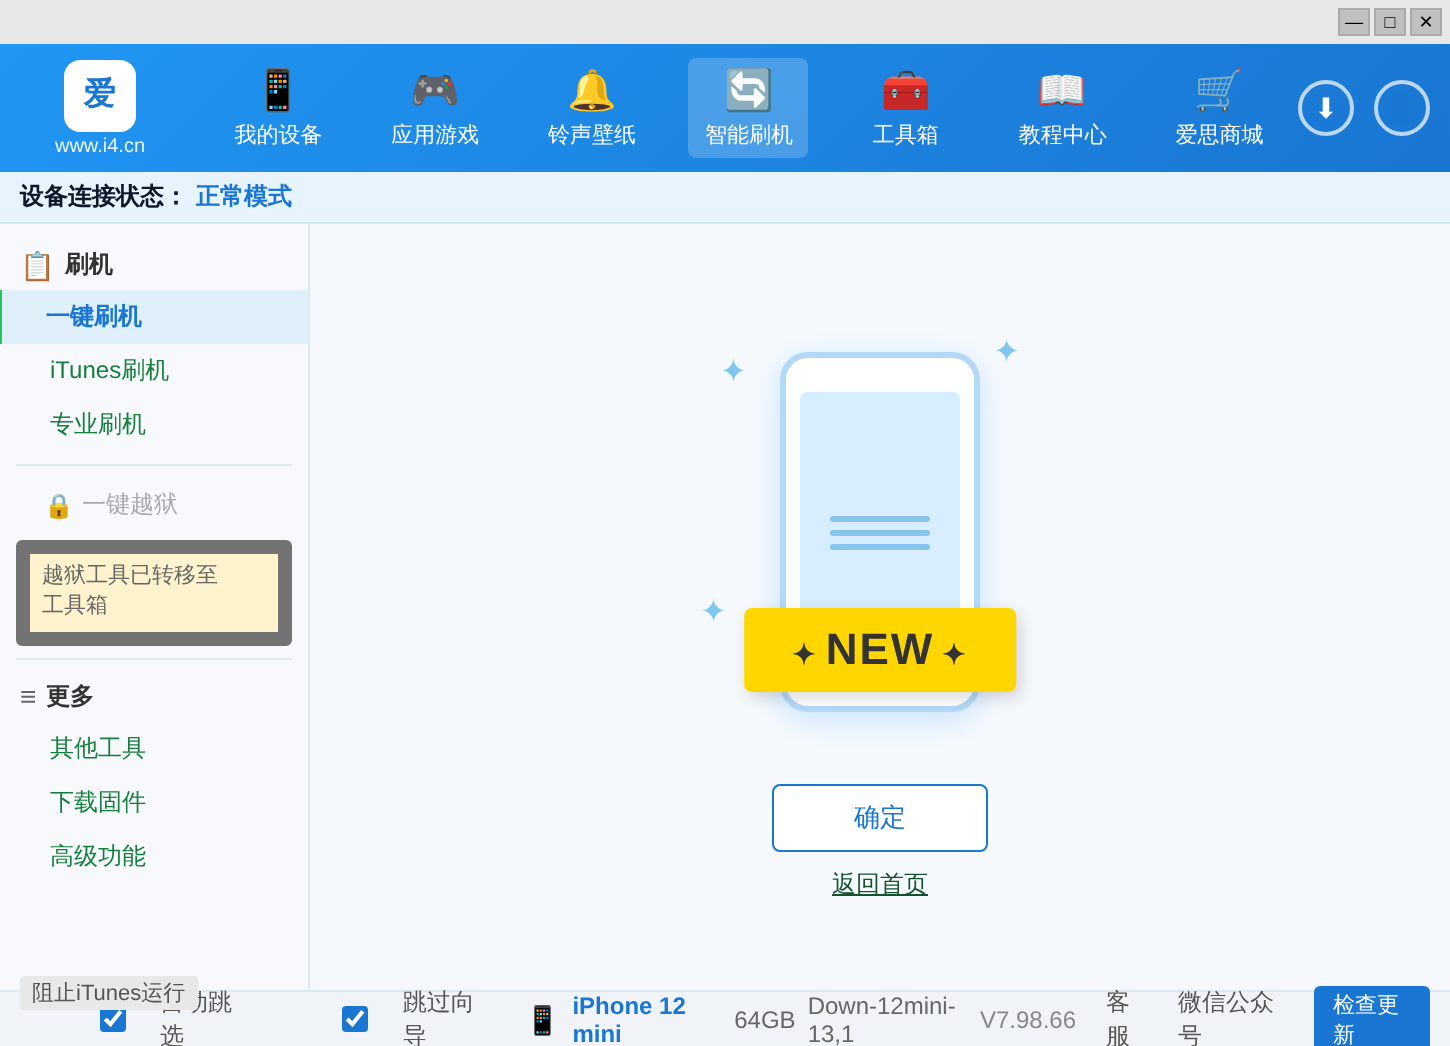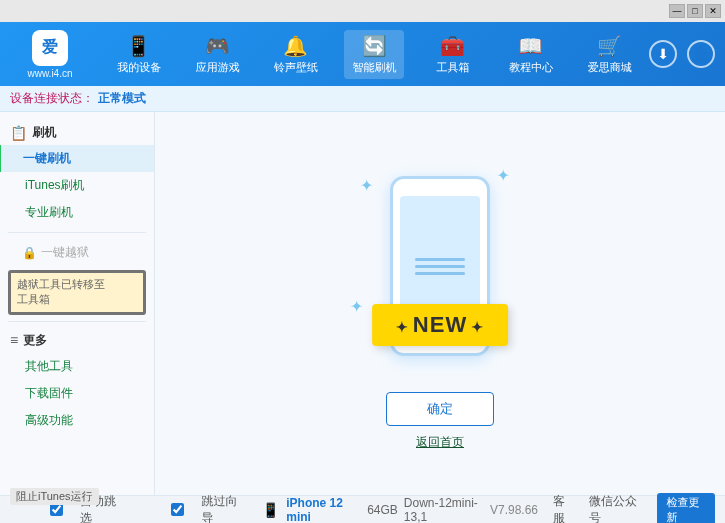--- a/index.html
+++ b/index.html
@@ -98,21 +98,21 @@
     
     .status-bar {
       height: 26px;
       background: #e8f4fd;
       border-bottom: 1px solid #d0e8f8;
       display: flex;
       align-items: center;
       padding: 0 10px;
       font-size: 12px;
     }
-    .status-label { color: #be185d; }
+    .status-label { color: #0f172a; font-weight: bold; }
     .status-value { color: #1976D2; font-weight: bold; margin-left: 4px; }
 
     
     .main-layout {
       display: flex;
       height: calc(523px - 22px - 64px - 26px - 28px);
     }
 
     
     .sidebar {
@@ -166,21 +166,21 @@
       font-size: 12px;
       color: #aaa;
       cursor: not-allowed;
       display: flex;
       align-items: center;
       gap: 4px;
     }
     .sidebar-info-box {
       margin: 4px 8px;
       background: #fff3cd;
-      border: 3px solid #737373;
+      border: 7px solid #737373;
       border-radius: 3px;
       padding: 4px 6px;
       font-size: 11px;
       color: #666;
       line-height: 1.4;
     }
 
     
     .content {
       flex: 1;

